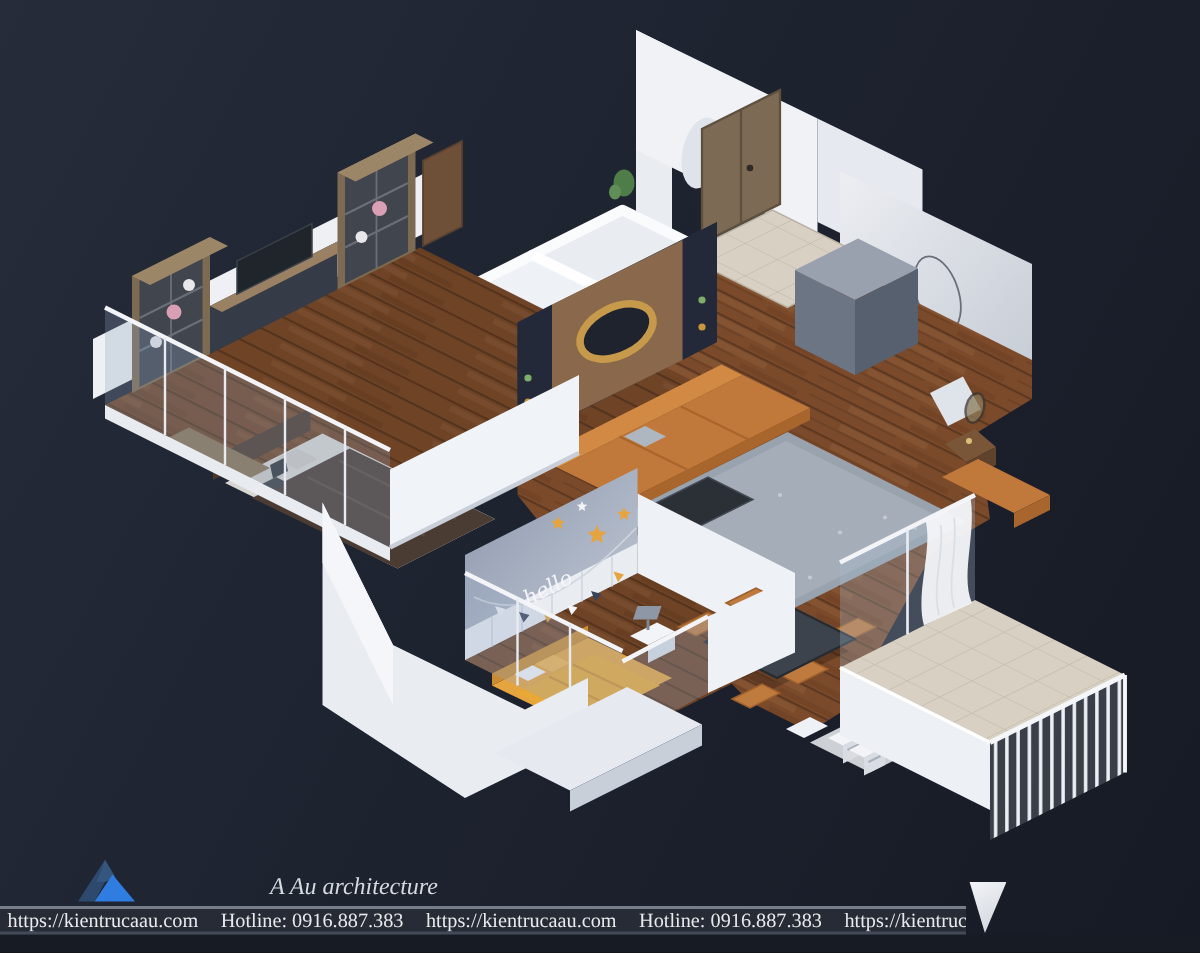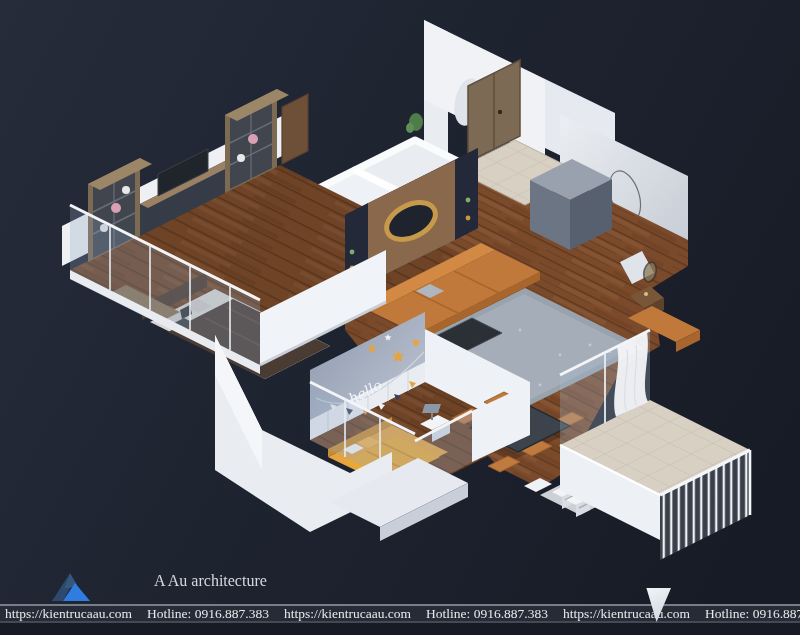--- a/index.html
+++ b/index.html
@@ -19,28 +19,28 @@
   .plan-svg{position:absolute;left:0;top:0;}
   
   .logo-top{position:absolute;left:26px;top:16px;width:150px;}
   .logo-top .mark{display:block;margin-left:4px;}
   .logo-top .word{
     margin-top:3px;font-size:10.5px;font-weight:bold;letter-spacing:2.6px;
     color:var(--steel-blue);white-space:nowrap;
   }
   .logo-top .word .accent{color:var(--accent-blue);}
   
-  .logo-bottom{position:absolute;left:50px;top:572px;display:flex;gap:56px;}
+  .logo-bottom{position:absolute;left:50px;top:572px;display:flex;align-items:flex-end;gap:82px;font-style:italic;}
   .logo-bottom .name{
     font-family:"Liberation Serif",serif;font-size:16px;color:#d6d9de;
     padding-bottom:1px;white-space:nowrap;
   }
   
   .footer-bar{
-    position:absolute;left:0;top:604px;width:800px;height:19px;box-sizing:border-box;
+    position:absolute;left:0;top:604px;width:644px;height:19px;box-sizing:border-box;
     background:var(--footer-bg);
     border-top:2px solid #787e89;border-bottom:2px solid #434957;
     display:flex;align-items:center;gap:15px;overflow:hidden;
     padding-left:5px;white-space:nowrap;z-index:4;
   }
   .footer-item{
     font-family:"Liberation Serif",serif;font-size:13.5px;color:var(--footer-text);
     flex:0 0 auto;
   }
   .footer-below{position:absolute;left:0;top:623px;width:800px;height:12px;background:#171b24;z-index:3;}

